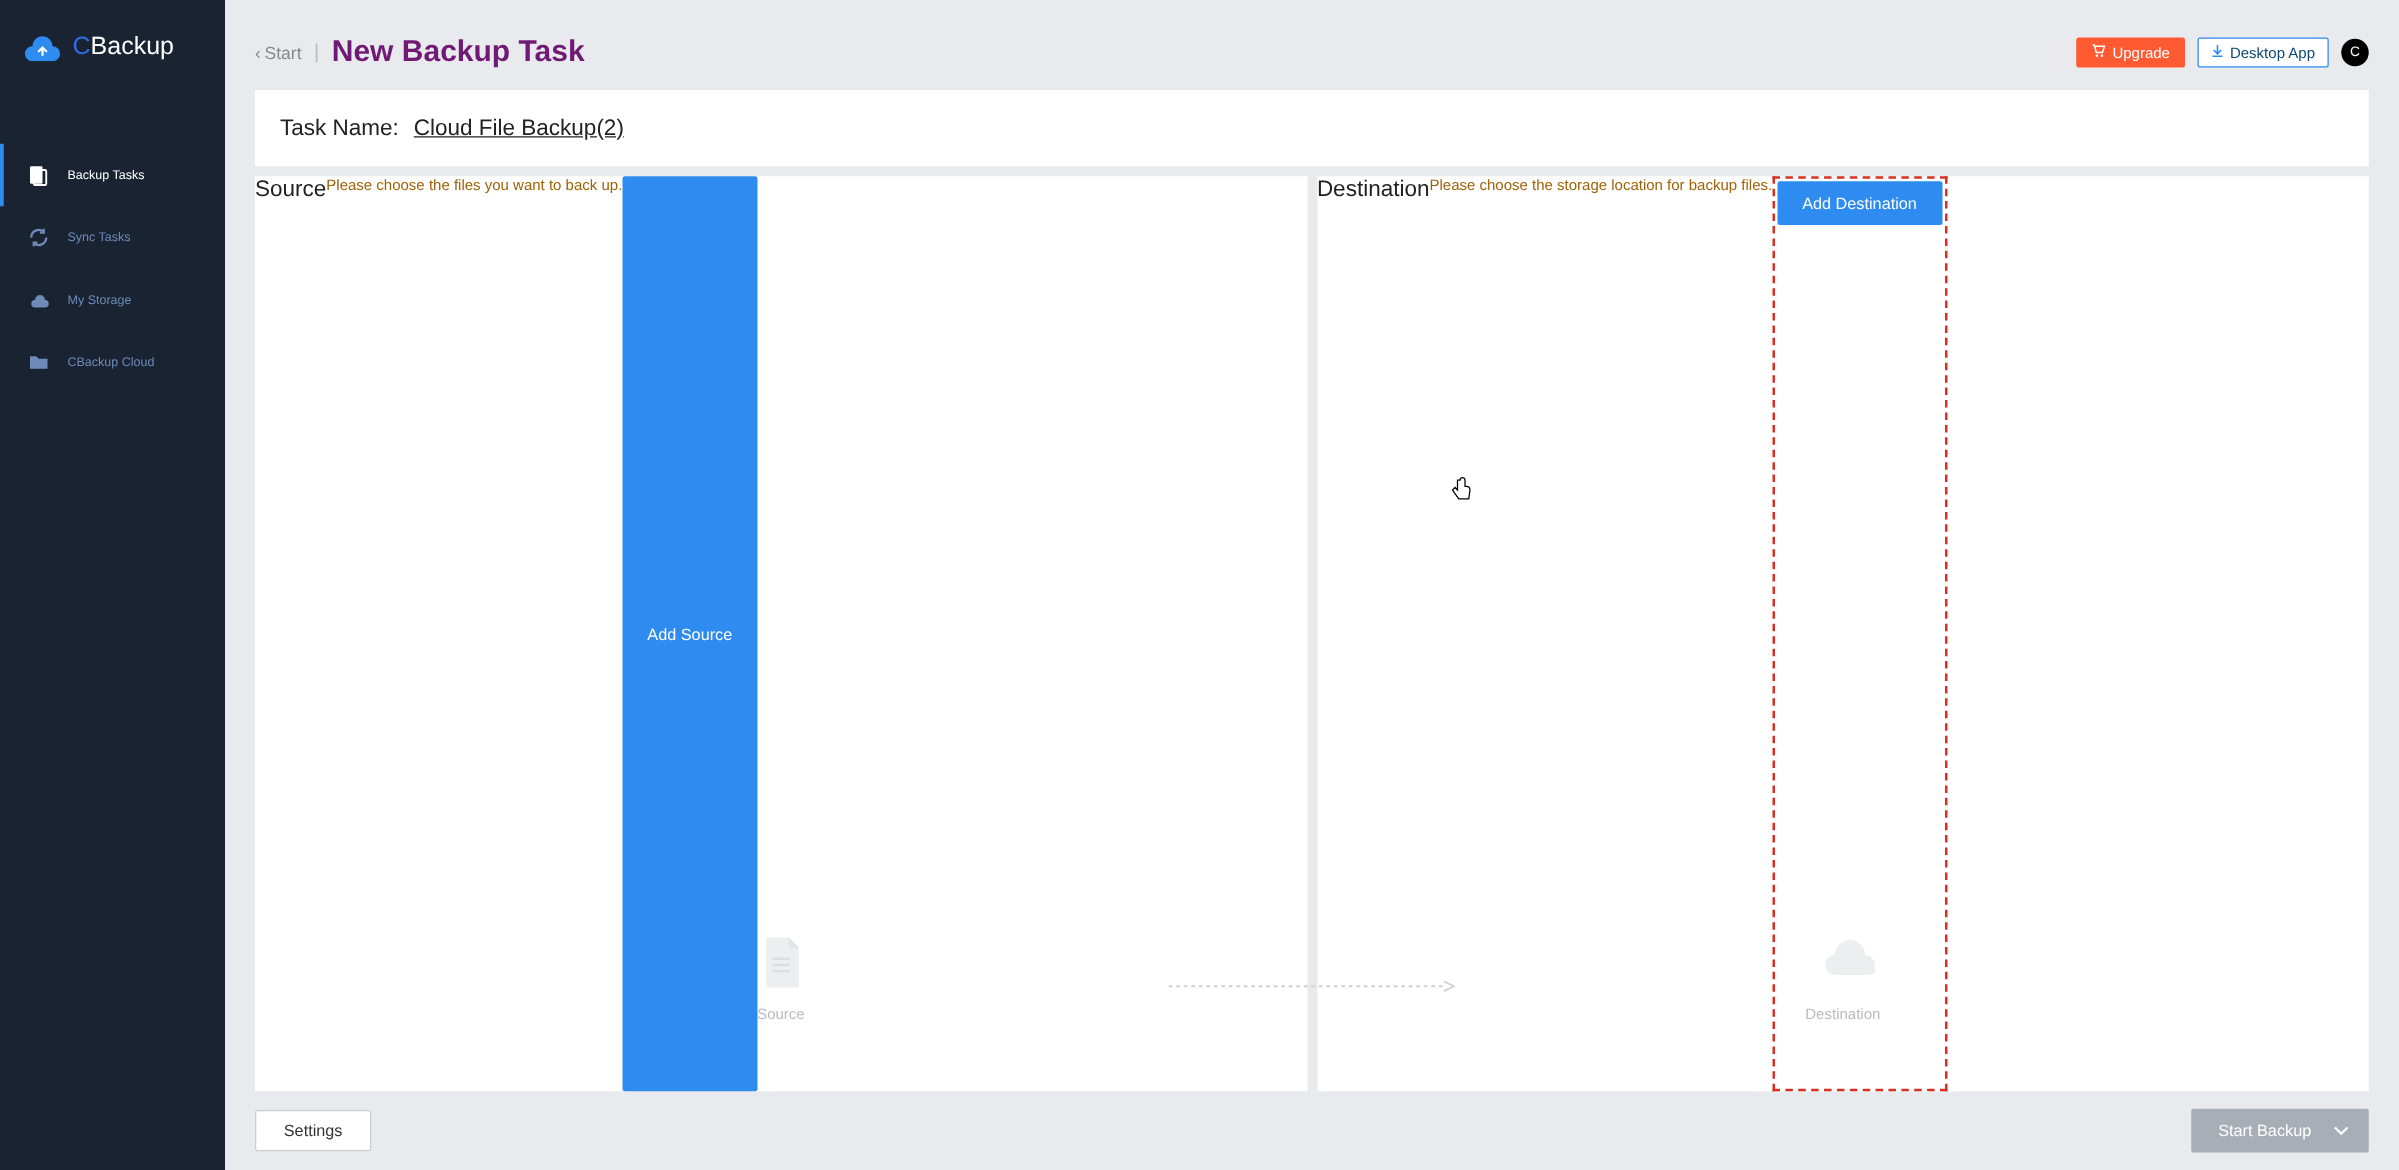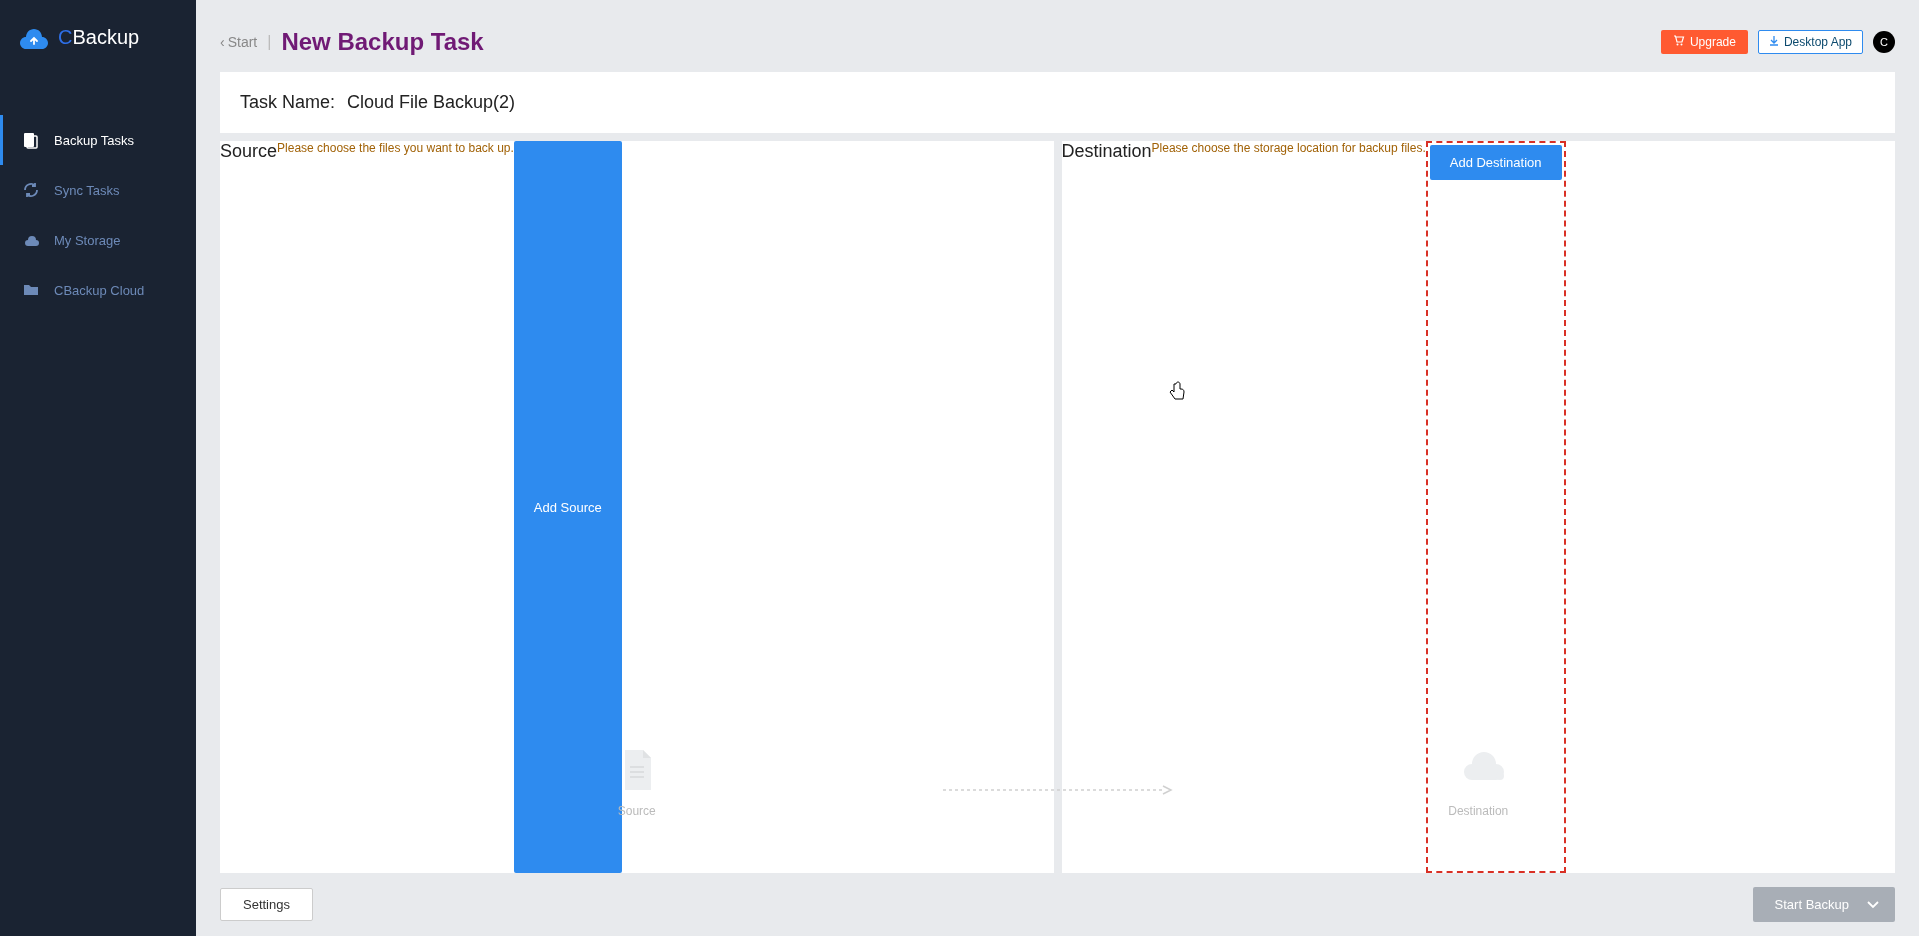--- a/index.html
+++ b/index.html
@@ -1,29 +1,29 @@
 <!DOCTYPE html>
 <html><head>
 <meta charset="utf-8">
 <style>
 * { margin: 0; padding: 0; box-sizing: border-box; }
 body { font-family: -apple-system, BlinkMacSystemFont, "Segoe UI", Arial, sans-serif; background: #e8eaed; overflow: hidden; width: 1919px; height: 936px; }
 
 .app { display: flex; width: 100%; height: 100%; }
 
 
-.sidebar { width: 196px; background: #1a2332; color: #fff; display: flex; flex-direction: column; flex-shrink: 0; }
+.sidebar { width: 180px; background: #1a2332; color: #fff; display: flex; flex-direction: column; flex-shrink: 0; }
 .logo { display: flex; align-items: center; padding: 26px 20px; gap: 10px; }
 .logo-icon { width: 28px; height: 22px; }
 .logo-text { font-size: 20px; font-weight: 500; }
 .logo-text .c { color: #2e6fe8; }
 .logo-text .rest { color: #fff; }
 
 .nav { margin-top: 40px; }
-.nav-item { display: flex; align-items: center; gap: 14px; padding: 16px 22px; color: #6d8ab8; font-size: 13px; cursor: pointer; position: relative; }
+.nav-item { display: flex; align-items: center; gap: 14px; padding: 16px 22px; color: #6d8ab8; font-size: 10px; cursor: pointer; position: relative; }
 .nav-item.active { color: #fff; }
 .nav-item.active::before { content: ""; position: absolute; left: 0; top: 0; bottom: 0; width: 3px; background: #2e8bef; }
 .nav-item .nav-icon { width: 18px; height: 18px; display: flex; align-items: center; justify-content: center; flex-shrink: 0; }
 
 
 .main { flex: 1; display: flex; flex-direction: column; }
 
 .header { display: flex; align-items: center; padding: 28px 24px 16px 24px; justify-content: space-between; }
 .header-left { display: flex; align-items: center; gap: 10px; }
 .back-link { color: #888; font-size: 14px; cursor: pointer; display: flex; align-items: center; gap: 3px; }
@@ -32,21 +32,21 @@
 .page-title { font-size: 24px; font-weight: 600; color: #701a75; }
 .header-right { display: flex; align-items: center; gap: 10px; }
 .upgrade-btn { background: #ff5a31; color: #fff; border: none; padding: 5px 12px; font-size: 12px; border-radius: 2px; display: flex; align-items: center; gap: 5px; cursor: pointer; }
 .desktop-btn { background: #fff; color: #0c4a6e; border: 1px solid #2e8bef; padding: 4px 10px; font-size: 12px; border-radius: 2px; display: flex; align-items: center; gap: 5px; cursor: pointer; }
 .avatar { width: 22px; height: 22px; border-radius: 50%; background: #000; color: #fff; display: flex; align-items: center; justify-content: center; font-size: 11px; }
 
 .content { flex: 1; padding: 0 24px; display: flex; flex-direction: column; }
 
 .task-name-bar { background: #fff; padding: 20px 20px; display: flex; align-items: center; gap: 12px; margin-bottom: 8px; }
 .task-name-label { font-size: 18px; color: #222; }
-.task-name-value { font-size: 18px; color: #222; }
+.task-name-value { font-size: 18px; color: #222; text-decoration: underline; }
 
 .panels { display: flex; gap: 8px; flex: 1; min-height: 0; position: relative; }
 .panel { background: #fff; flex: 1; display: flex; flex-direction: row; position: relative; }
 .panel-title { font-size: 18px; color: #222; margin-bottom: 6px; }
 .panel-hint { font-size: 12px; color: #a16207; margin-bottom: 18px; }
 .add-btn { background: #2e8bef; color: #fff; border: none; padding: 10px 20px; font-size: 13px; border-radius: 2px; cursor: pointer; width: fit-content; }
 .highlight-box { border: 2px dashed #d93025; padding: 2px; width: fit-content; }
 
 .placeholder { position: absolute; left: 50%; transform: translateX(-50%); bottom: 55px; text-align: center; color: #d0d0d0; }
 .placeholder .ph-icon { width: 40px; height: 44px; margin: 0 auto 12px; }

